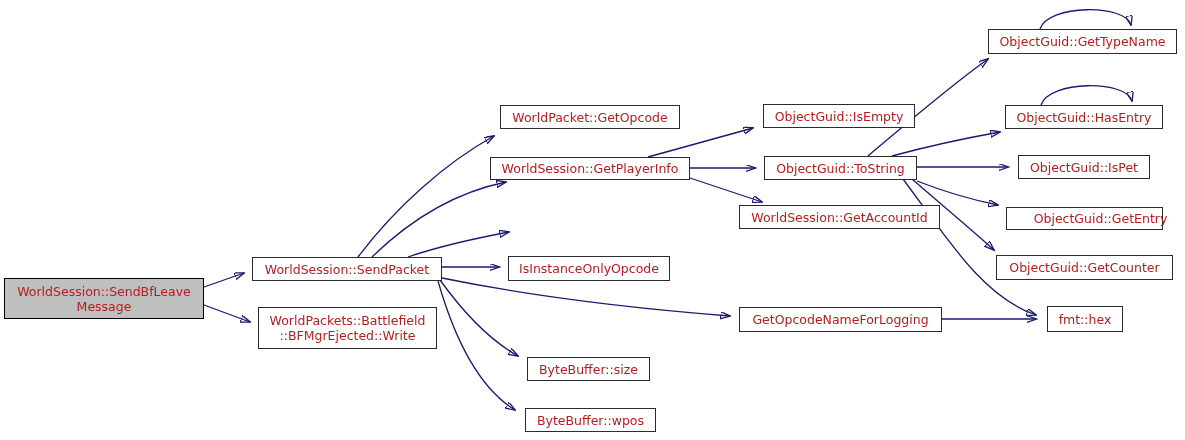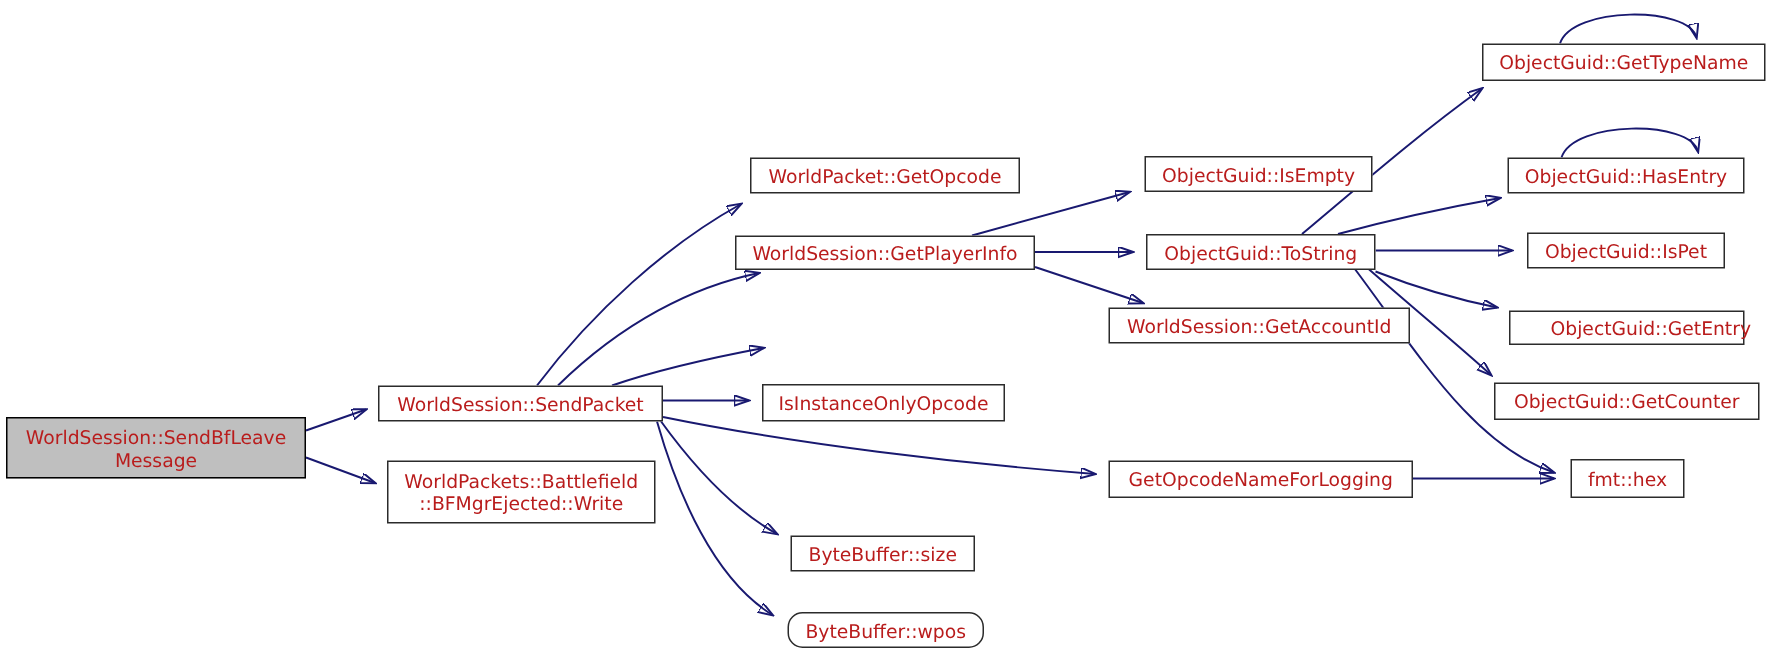--- a/index.html
+++ b/index.html
@@ -92,21 +92,21 @@
 
 
   <div class="node" style="left:508px;top:256px;width:162px;height:25px;">
     <span>IsInstanceOnlyOpcode</span>
   </div>
 
   <div class="node" style="left:527px;top:357px;width:123px;height:24px;">
     <span>ByteBuffer::size</span>
   </div>
 
-  <div class="node" style="left:525px;top:408px;width:131px;height:24px;border-radius:10px;">
+  <div class="node" style="left:525px;top:408px;width:131px;height:24px;">
     <span>ByteBuffer::wpos</span>
   </div>
 
   <div class="node" style="left:739px;top:307px;width:203px;height:25px;">
     <span>GetOpcodeNameForLogging</span>
   </div>
 
   <div class="node" style="left:763px;top:104px;width:152px;height:24px;">
     <span>ObjectGuid::IsEmpty</span>
   </div>

